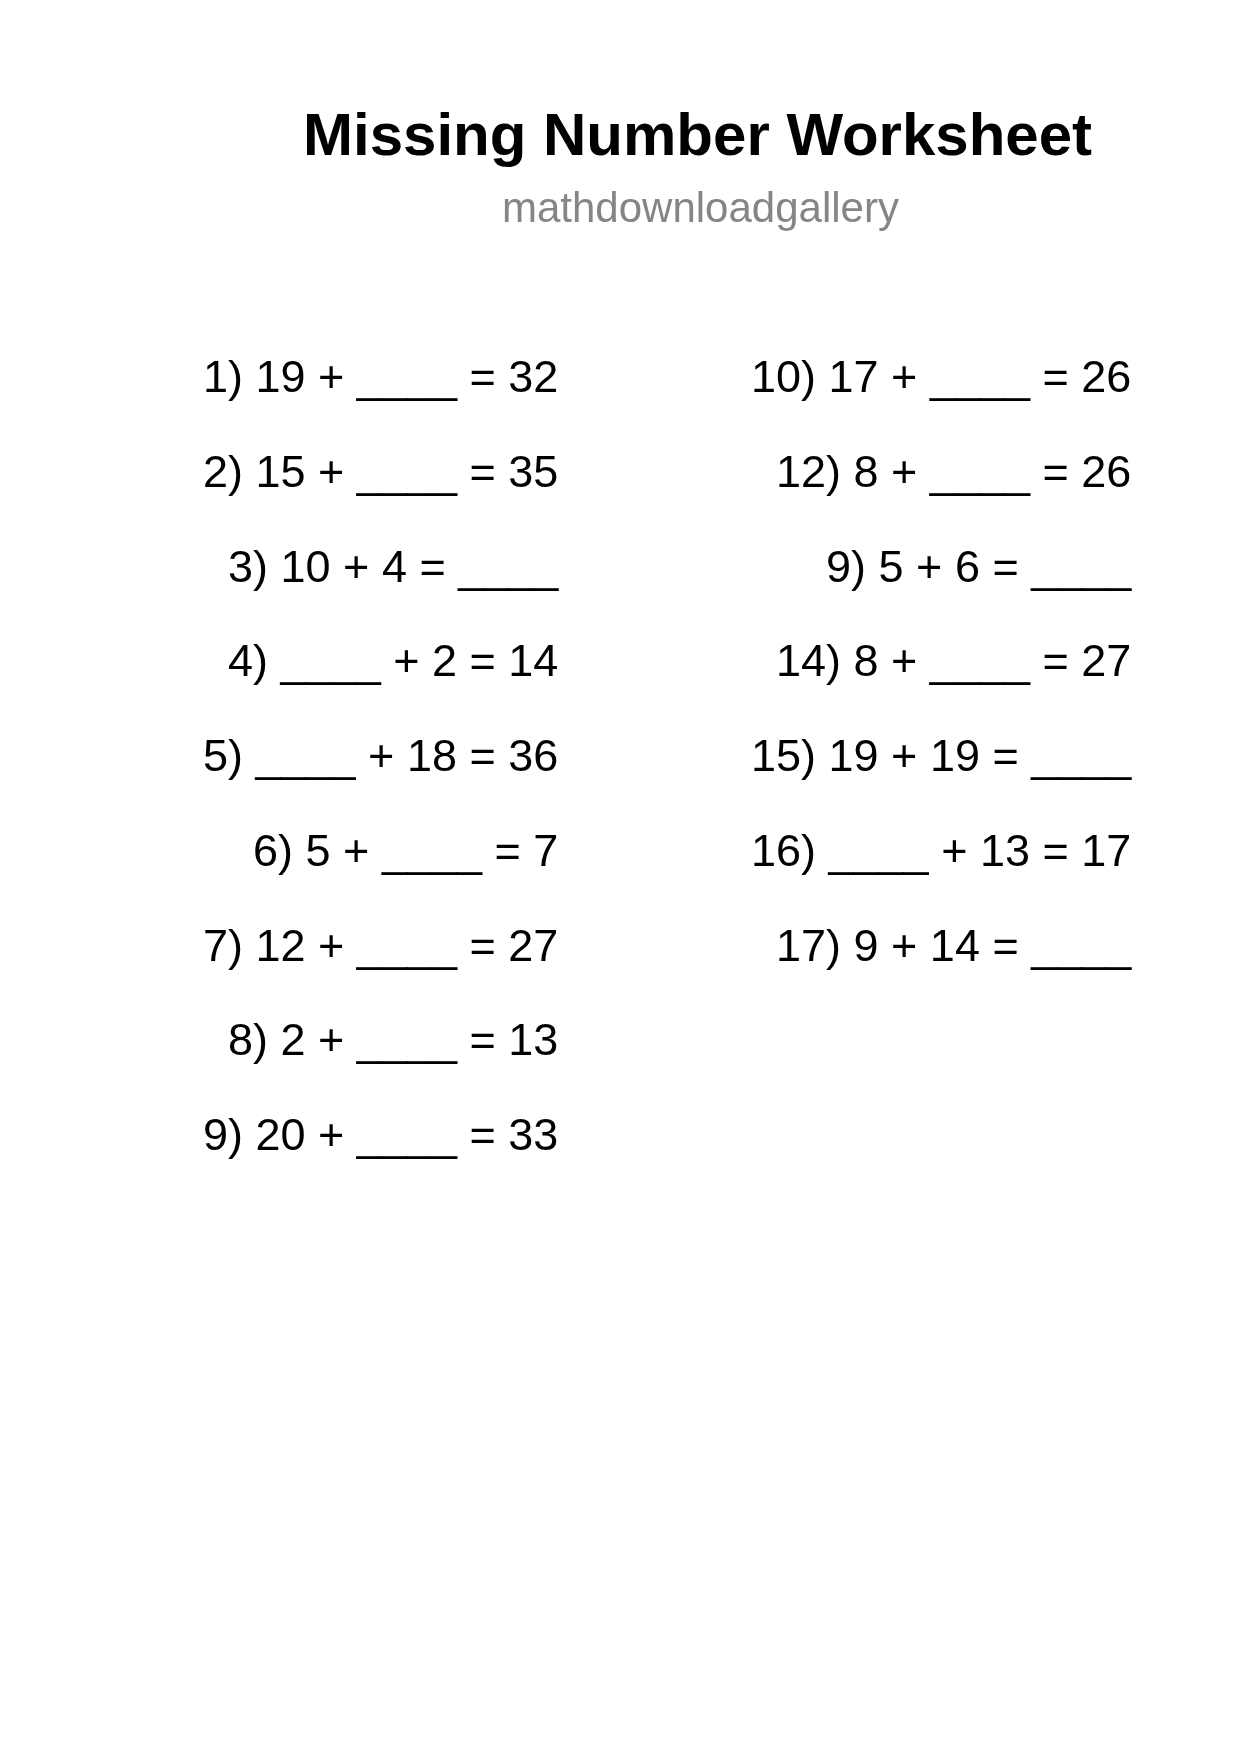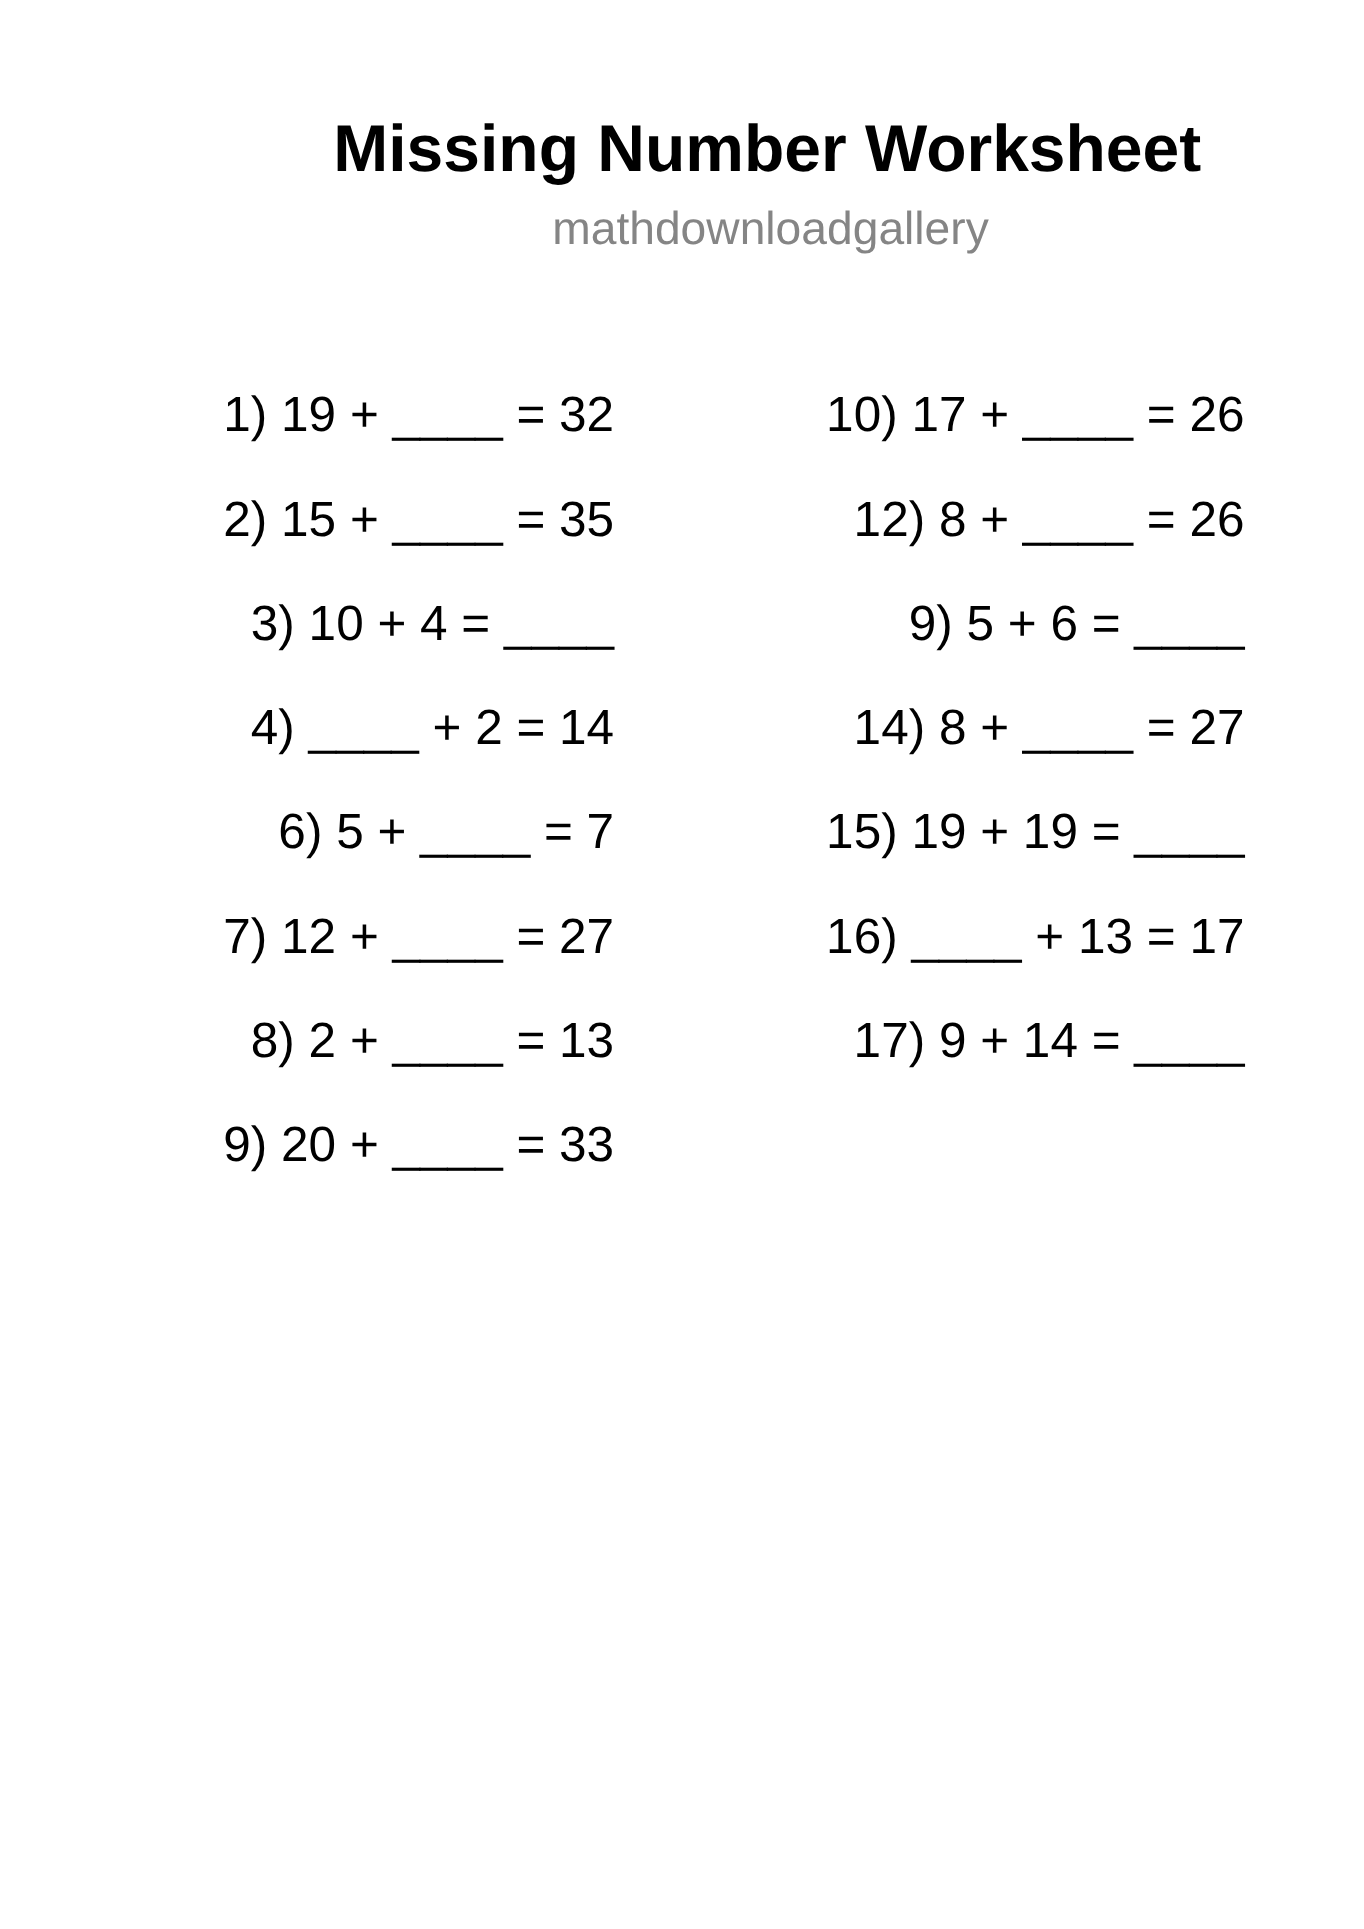--- a/index.html
+++ b/index.html
@@ -53,20 +53,21 @@
 <body>
 
 <h1 class="title">Missing Number Worksheet</h1>
 <div class="subtitle">mathdownloadgallery</div>
 
 <div class="column left">
   <div class="problem">1) 19 + ____ = 32</div>
   <div class="problem">2) 15 + ____ = 35</div>
   <div class="problem">3) 10 + 4 = ____</div>
   <div class="problem">4) ____ + 2 = 14</div>
+  <div class="problem">5) ____ + 18 = 36</div>
   <div class="problem">6) 5 + ____ = 7</div>
   <div class="problem">7) 12 + ____ = 27</div>
   <div class="problem">8) 2 + ____ = 13</div>
   <div class="problem">9) 20 + ____ = 33</div>
 </div>
 
 <div class="column right">
   <div class="problem">10) 17 + ____ = 26</div>
   <div class="problem">12) 8 + ____ = 26</div>
   <div class="problem">9) 5 + 6 = ____</div>

